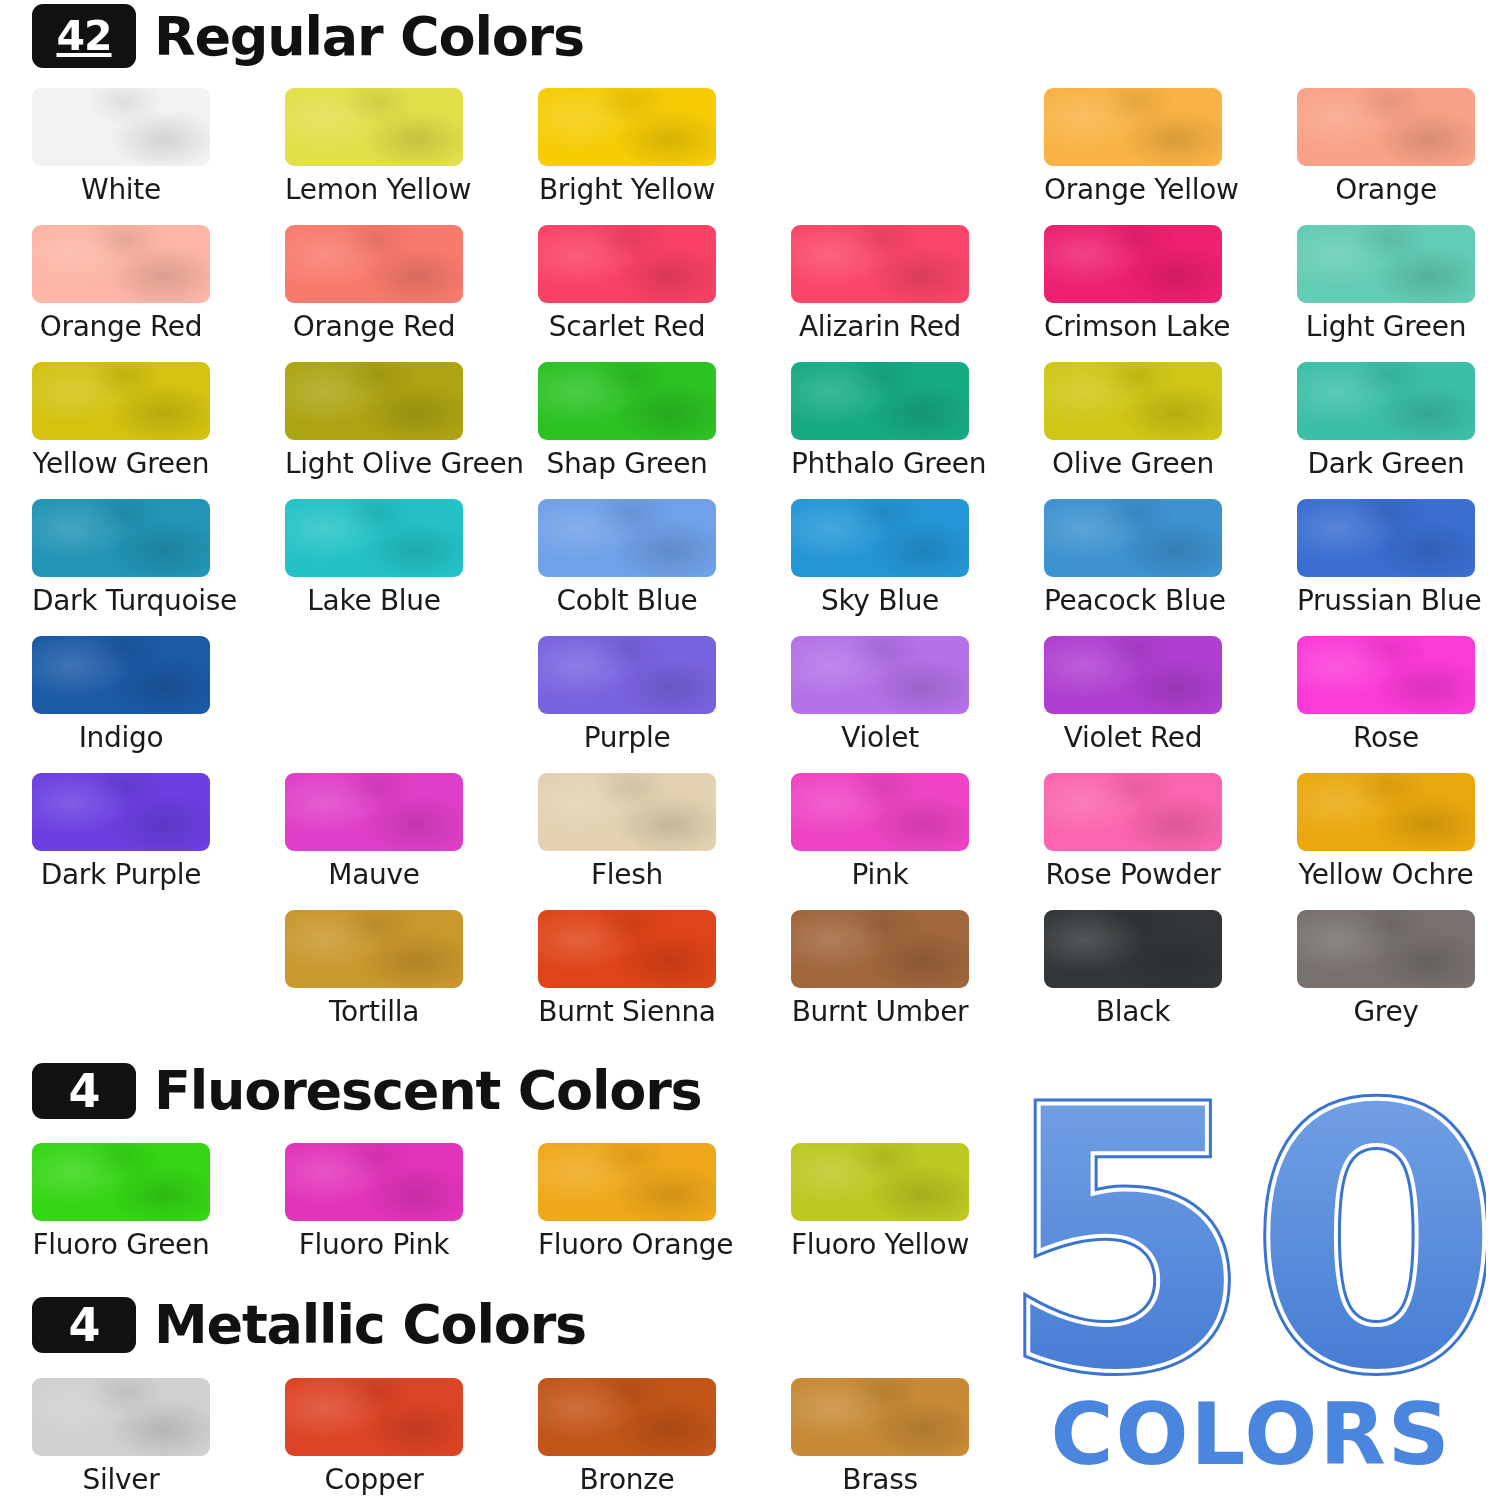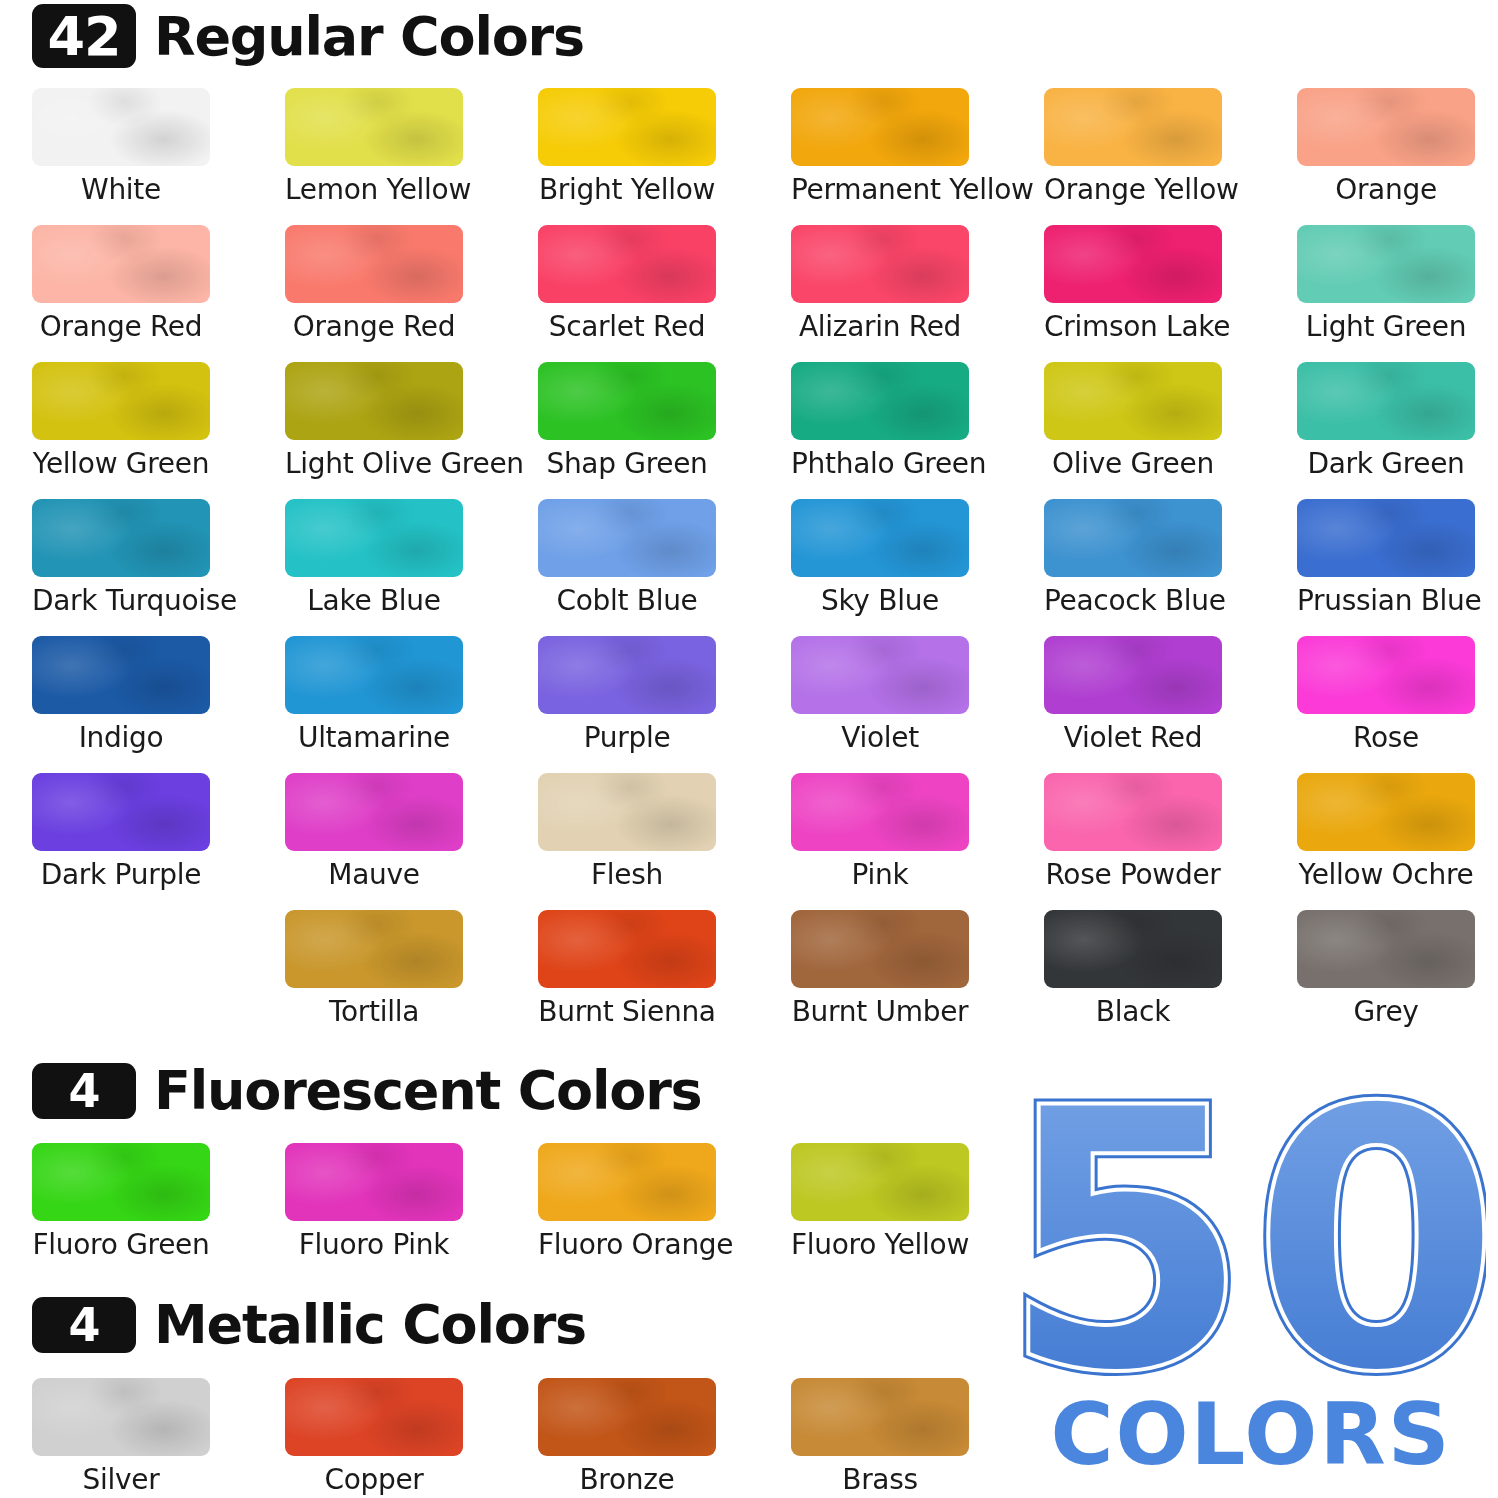--- a/index.html
+++ b/index.html
@@ -84,43 +84,39 @@
     top: 1078px;
     width: 470px;
     height: 400px;
   }
   #fifty-colors-graphic svg { display: block; width: 100%; height: 100%; }
 </style>
 </head>
 <body>
 
 <div class="section-header" id="header-regular" style="left:32px; top:4px;">
-  <div class="count-badge" style="width:104px; height:64px; font-size:54px;">
+  <div class="count-badge" style="width:104px; height:64px; font-size:41px;text-decoration:underline;">
     <span>42</span>
   </div>
   <div class="section-title" style="font-size:54px;">Regular Colors</div>
 </div>
 
 <div class="swatch-grid" id="grid-regular" style="left:0; top:0; width:1498px; height:1030px;">
     <div class="swatch-cell" style="left: 32px; top: 88px;">
       <div class="swatch-chip" style="background-color: rgb(242, 242, 242);"></div>
       <div class="swatch-label">White</div>
     </div>
     <div class="swatch-cell" style="left: 285px; top: 88px;">
       <div class="swatch-chip" style="background-color: rgb(226, 224, 74);"></div>
       <div class="swatch-label">Lemon Yellow</div>
     </div>
     <div class="swatch-cell" style="left: 538px; top: 88px;">
       <div class="swatch-chip" style="background-color: rgb(246, 204, 7);"></div>
       <div class="swatch-label">Bright Yellow</div>
     </div>
-    <div class="swatch-cell" style="left: 791px; top: 88px;">
-      <div class="swatch-chip" style="background-color: rgb(242, 167, 12);"></div>
-      <div class="swatch-label">Permanent Yellow</div>
-    </div>
     <div class="swatch-cell" style="left: 1044px; top: 88px;">
       <div class="swatch-chip" style="background-color: rgb(249, 179, 68);"></div>
       <div class="swatch-label">Orange Yellow</div>
     </div>
     <div class="swatch-cell" style="left: 1297px; top: 88px;">
       <div class="swatch-chip" style="background-color: rgb(249, 162, 135);"></div>
       <div class="swatch-label">Orange</div>
     </div>
     <div class="swatch-cell" style="left: 32px; top: 225px;">
       <div class="swatch-chip" style="background-color: rgb(252, 181, 166);"></div>
@@ -190,24 +186,20 @@
       <div class="swatch-chip" style="background-color: rgb(61, 146, 208);"></div>
       <div class="swatch-label">Peacock Blue</div>
     </div>
     <div class="swatch-cell" style="left: 1297px; top: 499px;">
       <div class="swatch-chip" style="background-color: rgb(58, 110, 208);"></div>
       <div class="swatch-label">Prussian Blue</div>
     </div>
     <div class="swatch-cell" style="left: 32px; top: 636px;">
       <div class="swatch-chip" style="background-color: rgb(28, 90, 166);"></div>
       <div class="swatch-label">Indigo</div>
-    </div>
-    <div class="swatch-cell" style="left: 285px; top: 636px;">
-      <div class="swatch-chip" style="background-color: rgb(33, 150, 212);"></div>
-      <div class="swatch-label">Ultamarine</div>
     </div>
     <div class="swatch-cell" style="left: 538px; top: 636px;">
       <div class="swatch-chip" style="background-color: rgb(122, 99, 224);"></div>
       <div class="swatch-label">Purple</div>
     </div>
     <div class="swatch-cell" style="left: 791px; top: 636px;">
       <div class="swatch-chip" style="background-color: rgb(180, 113, 232);"></div>
       <div class="swatch-label">Violet</div>
     </div>
     <div class="swatch-cell" style="left: 1044px; top: 636px;">

